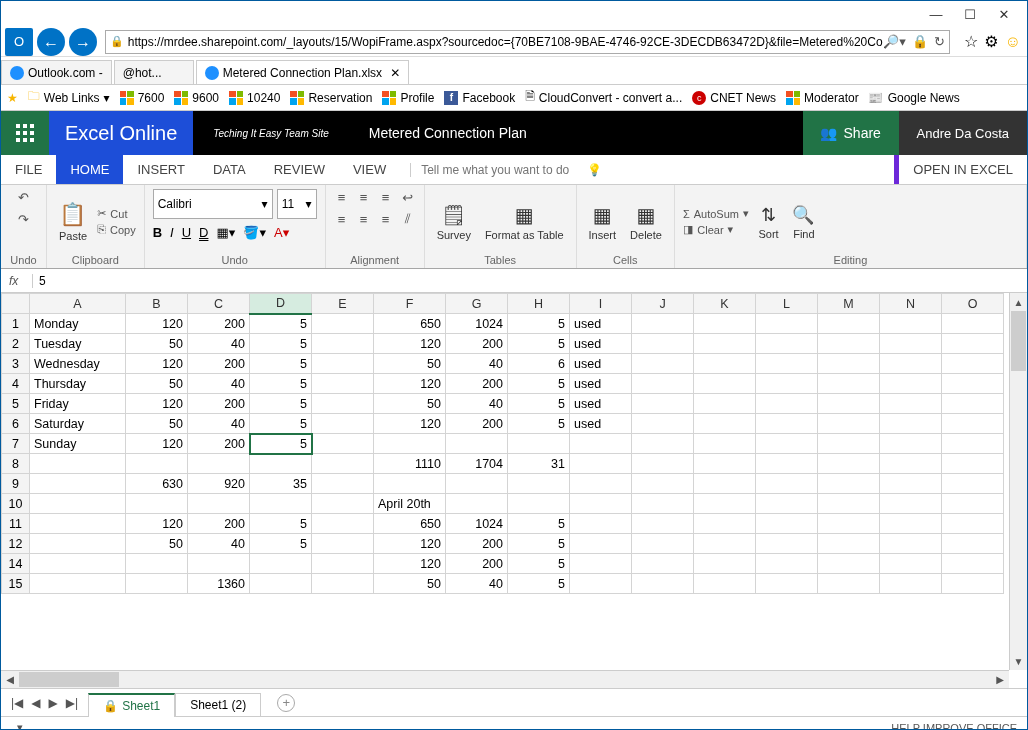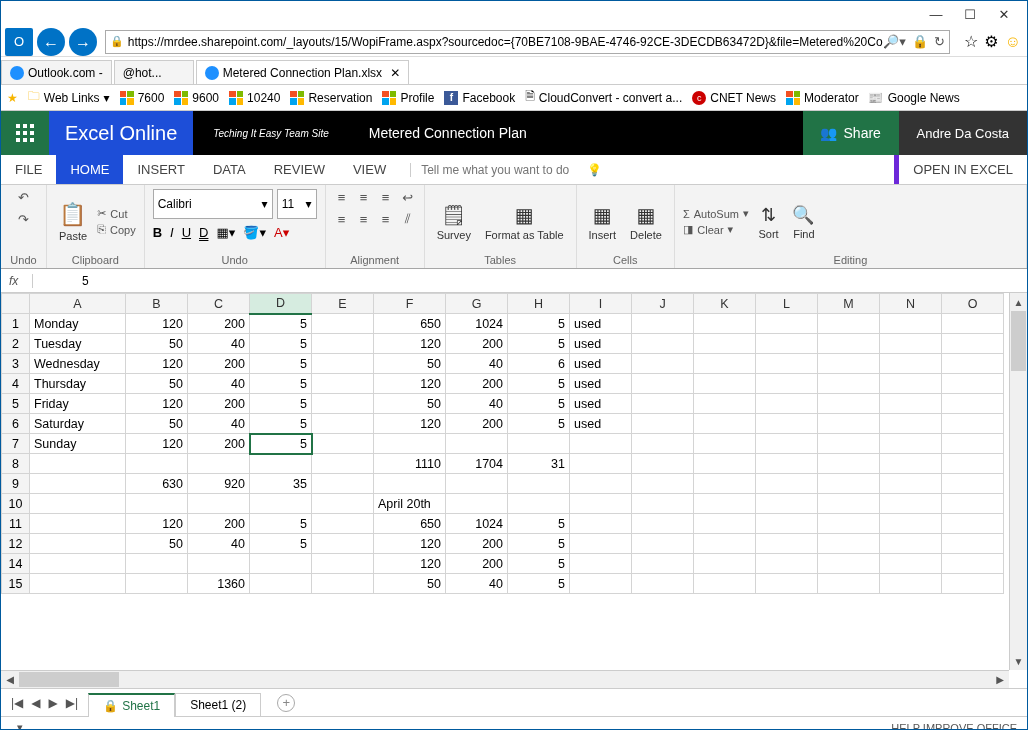--- a/index.html
+++ b/index.html
@@ -49,21 +49,21 @@
 .ribbon { height: 84px; display:flex; border-bottom:1px solid #a6a6a6; background:#f3f3f3; }
 .group { border-right:1px solid #ddd; padding: 4px 8px 2px 8px; display:flex; flex-direction:column; justify-content:space-between; }
 .group-label { text-align:center; font-size: 11px; color:#666; }
 .group-body { display:flex; align-items:center; gap:6px; flex:1; }
 .big-btn { display:flex; flex-direction:column; align-items:center; gap:2px; font-size:11px; color:#333; padding:2px 4px;}
 .small-stack { display:flex; flex-direction:column; gap:3px; font-size: 11px; color:#555;}
 .small-stack .srow { display:flex; align-items:center; gap:4px;}
 .combo { height:30px; border:1px solid #aaa; background:#fff; font-size:12px; display:flex; align-items:center; padding:0 4px; }
 .ico { width:16px; height:16px; display:inline-flex; align-items:center; justify-content:center; font-size:13px; color:#555;}
 
-.fx { height:24px; display:flex; align-items:center; border-bottom:1px solid #ccc; font-size:12px;gap:43px; }
+.fx { height:24px; display:flex; align-items:center; border-bottom:1px solid #ccc; font-size:12px; }
 .fx .fxlabel { width:32px; padding-left:8px; font-style:italic; color:#555; border-right:1px solid #ccc; }
 .fx .fxval { padding-left:6px; }
 
 .grid-wrap { position:relative; height: 395px; overflow:hidden; background:#fff; }
 table.grid { border-collapse: collapse; table-layout: fixed; font-size: 12.5px; }
 .grid th, .grid td { border: 1px solid #d4d4d4; height: 20px; padding: 0 4px; white-space: nowrap; overflow: hidden; }
 .grid th { background:#f4f4f4; font-weight: normal; color:#333; text-align:center; }
 .grid .rowhdr { background:#f4f4f4; text-align:center; width:28px; }
 .grid td { text-align:right; }
 .grid td.txt { text-align:left; }

